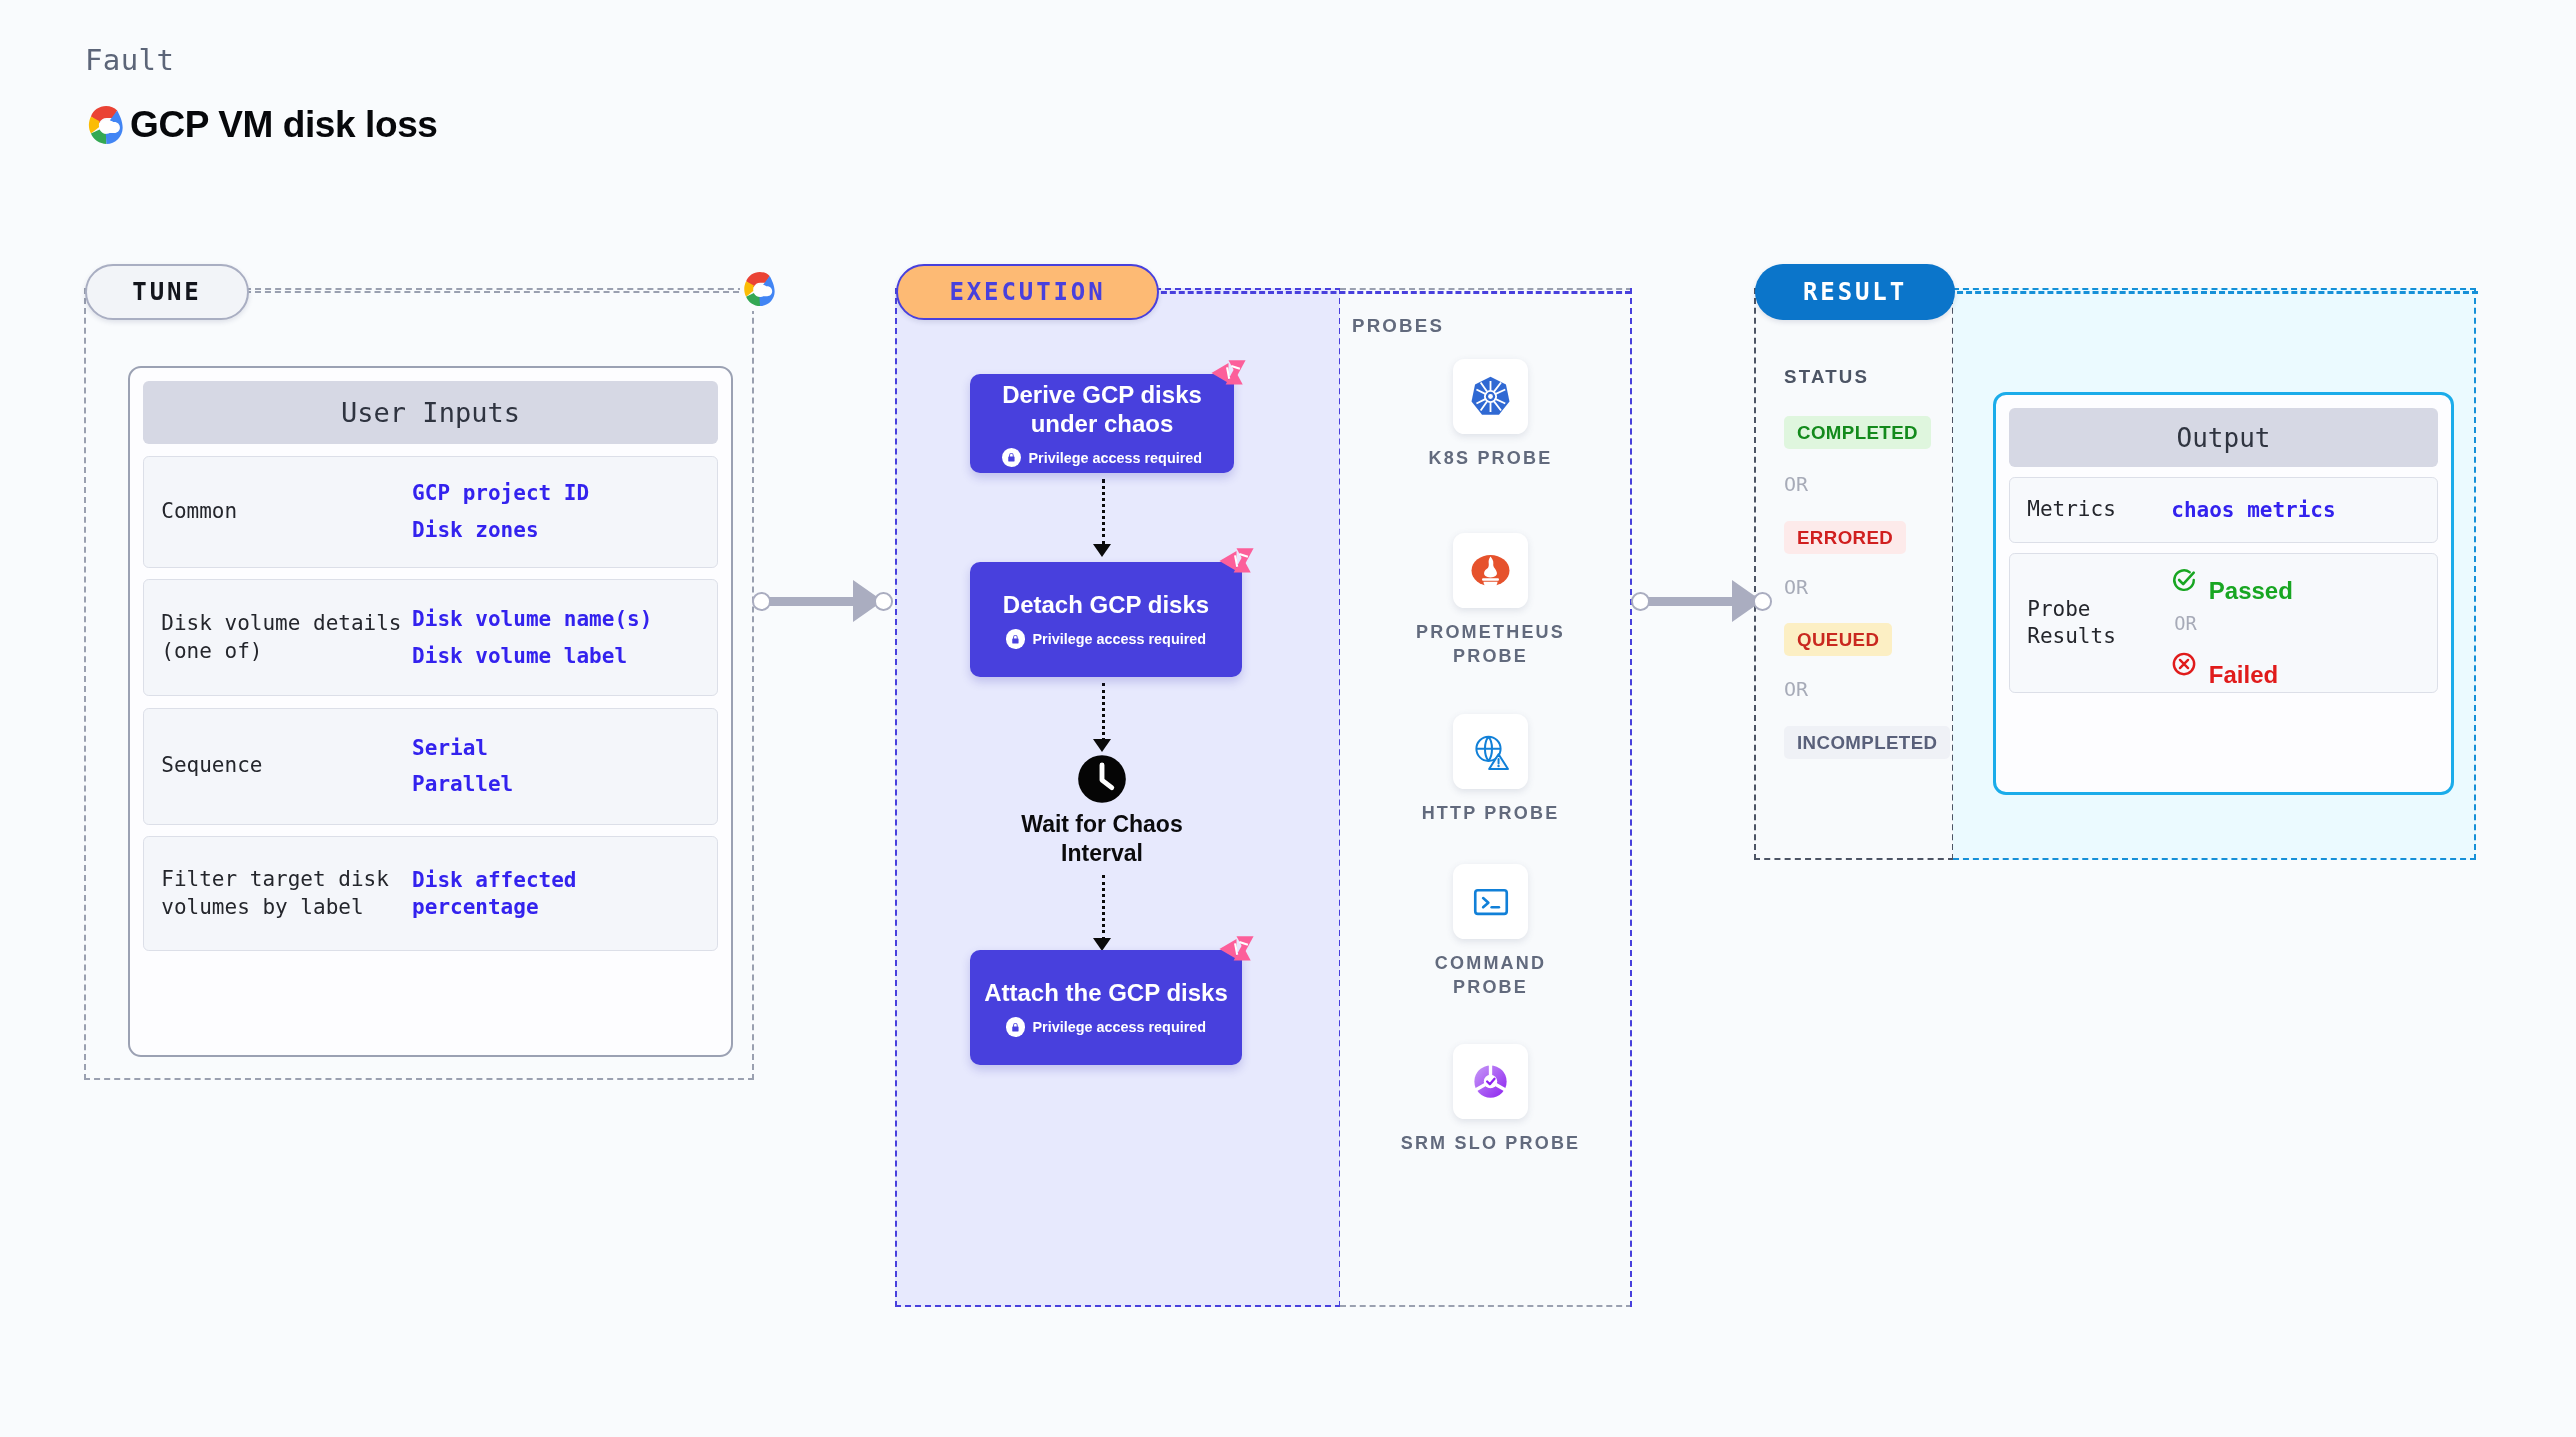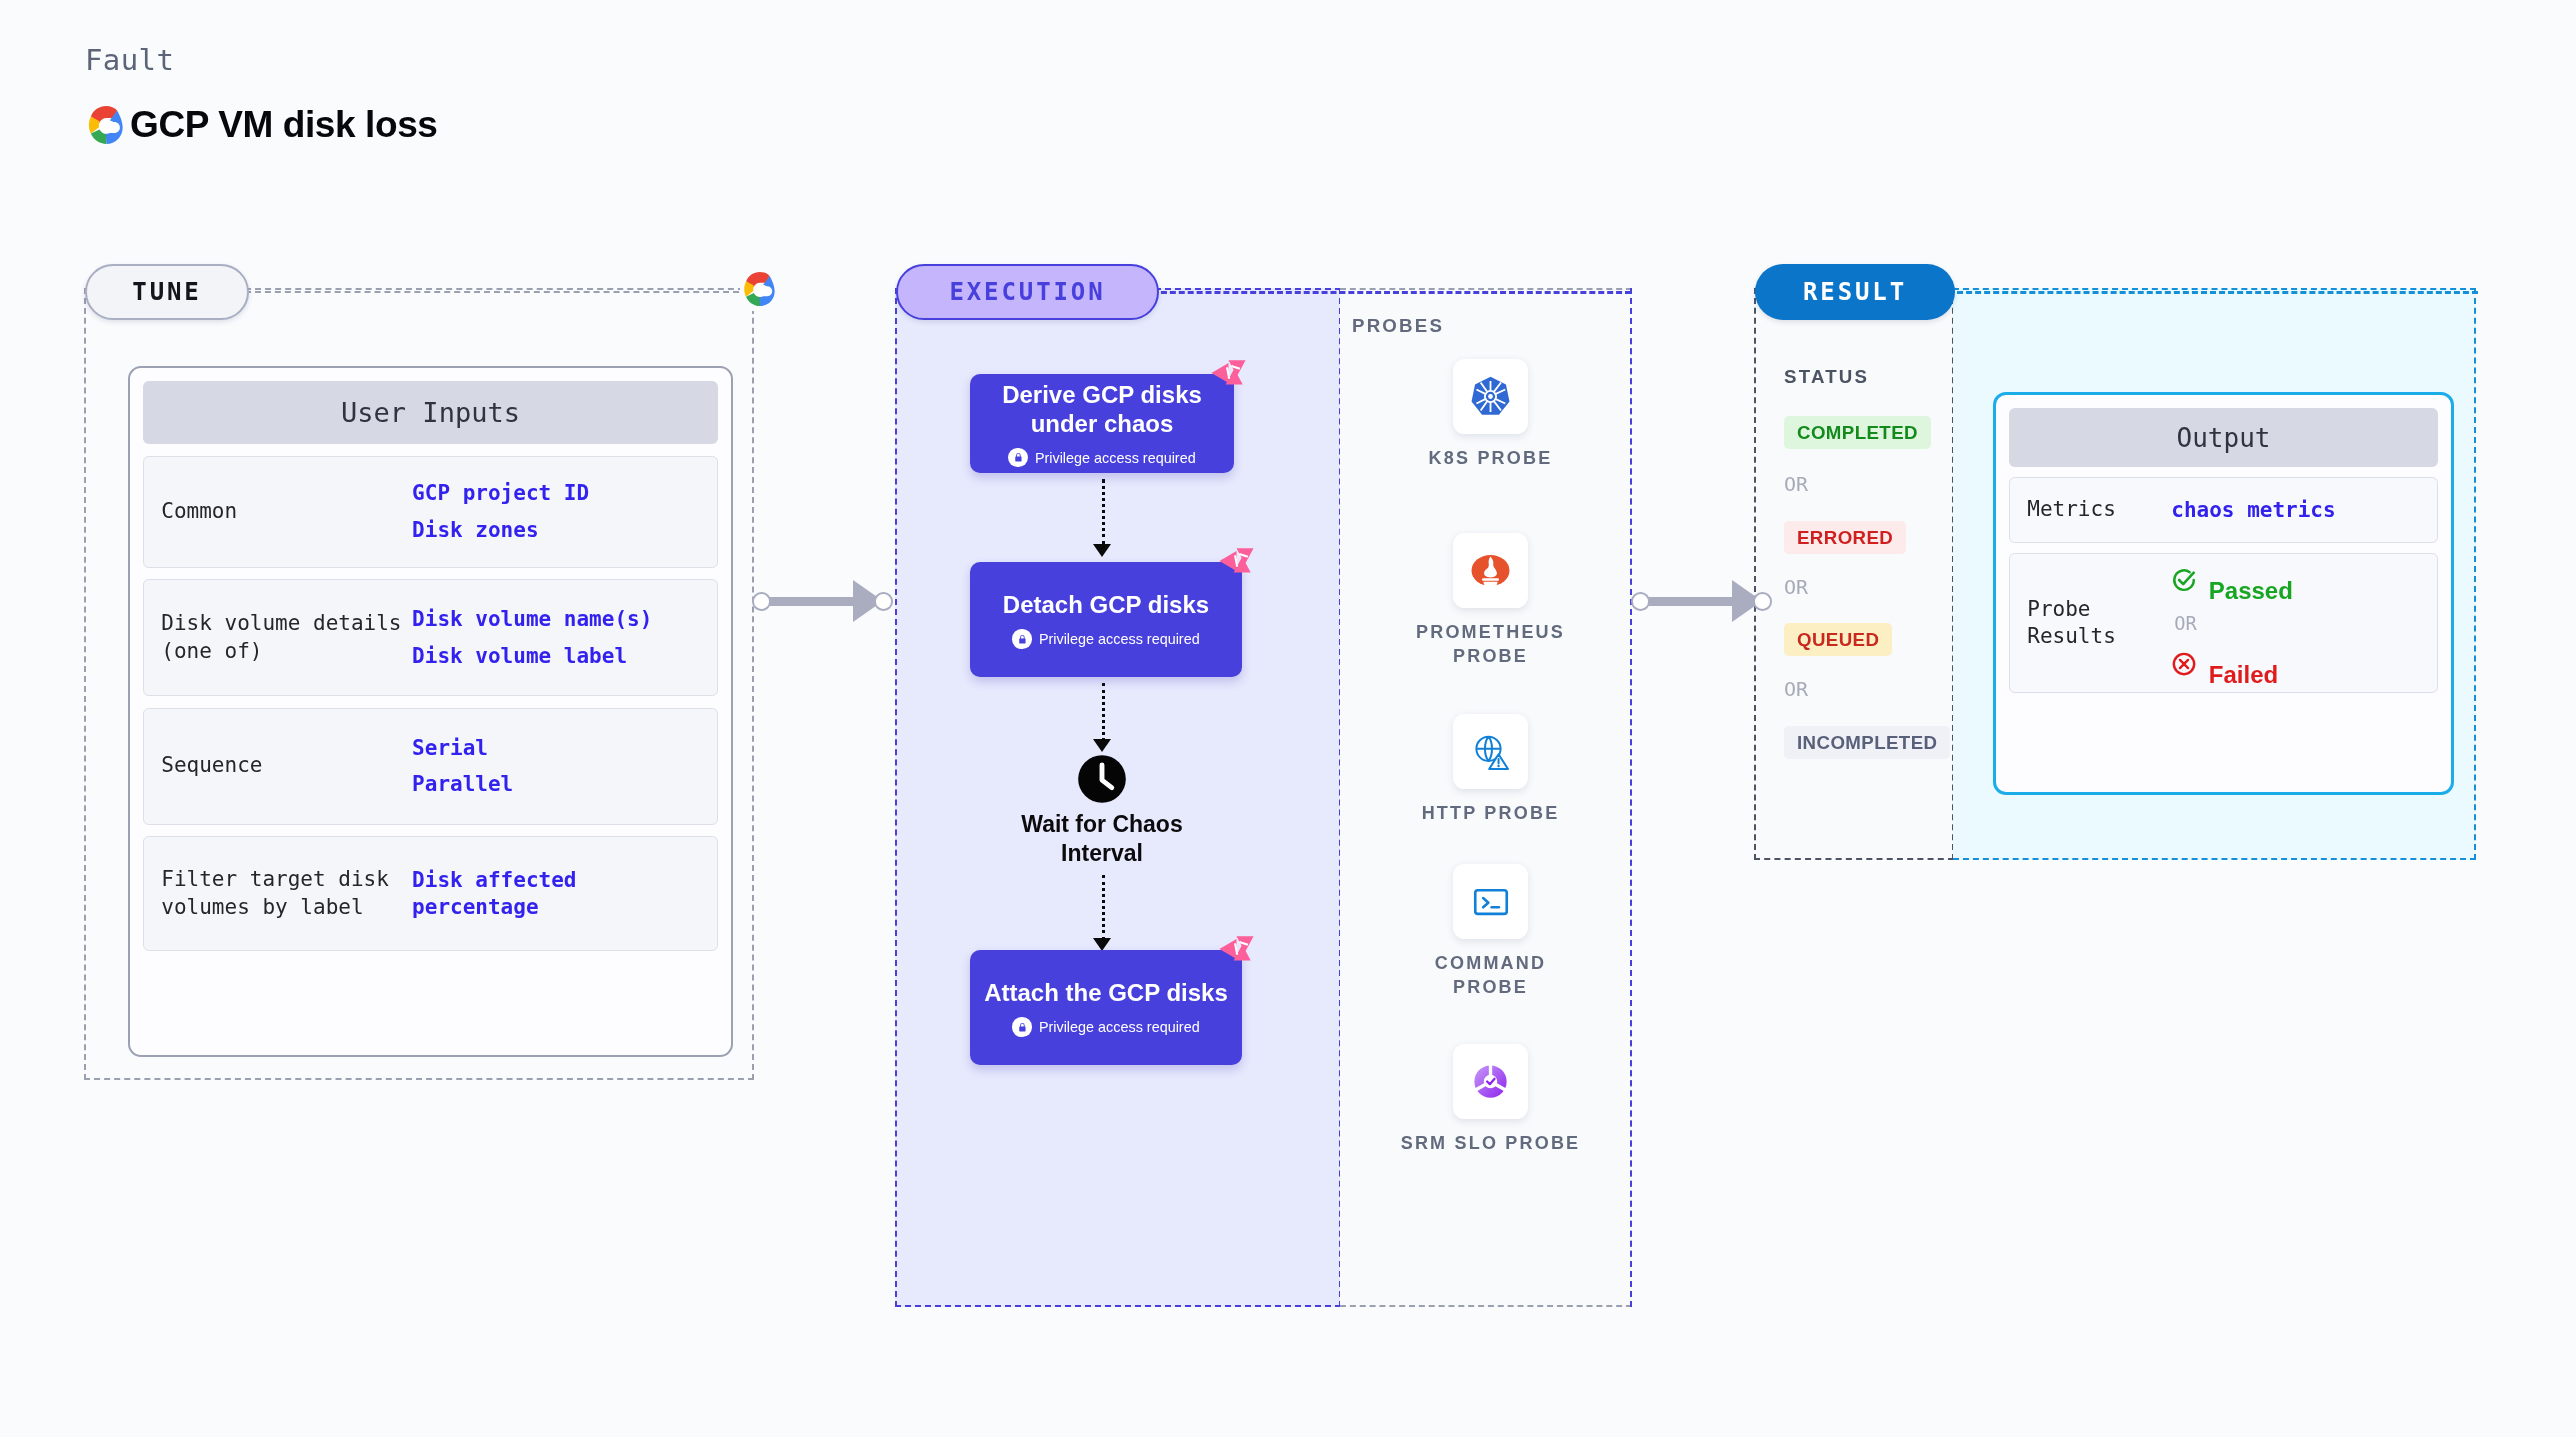--- a/index.html
+++ b/index.html
@@ -37,21 +37,21 @@
     font-weight: 700; letter-spacing: 2.9px; z-index: 6;
     box-shadow: 0 2.2px 5px rgba(40,50,90,.13);
   }
   .pill-tune {
     left: 85px; top: 264px; width: 164px; height: 56px;
     background: #f2f4f8; border: 2.2px solid #a9aec2; color: #13151c;
     font-size: 24px;
   }
   .pill-exec {
     left: 896px; top: 264px; width: 263px; height: 56px;
-    background: #c4b5fd; border: 2.9px solid #4840dd; color: #4840dd;
+    background: #fdba74; border: 2.9px solid #4840dd; color: #4840dd;
     font-size: 24px;
   }
   .pill-result {
     left: 1755px; top: 264px; width: 200px; height: 56px;
     background: #0b75ca; border: none; color: #ffffff;
     font-size: 24px;
   }
 
   
   .region { position: absolute; }
@@ -155,21 +155,21 @@
 
   
   .exec-box {
     position: absolute; background: #4840dd; border-radius: 10px;
     box-shadow: 0 4.3px 10px rgba(60,55,180,.22);
     display: flex; flex-direction: column; align-items: center; justify-content: center;
     z-index: 4;
   }
   .exec-title { color:#ffffff; font-size:24px; font-weight:700; text-align:center; line-height:1.22; }
   .exec-sub { display:flex; align-items:center; gap:7.2px; margin-top:10px; }
-  .exec-sub-text { color:#ffffff; font-size:14.4px; font-weight:400; }
+  .exec-sub-text { color:#ffffff; font-size:14.4px; font-weight:700; }
   .lock-badge {
     width: 19.4px; height: 19.4px; border-radius: 50%; background:#ffffff;
     display:flex; align-items:center; justify-content:center;
   }
   .ribbon { position:absolute; top:-17.3px; right:-13px; z-index: 5; }
 
   .exec-b1 { left: 970px; top: 374px; width: 264px; height: 99px; }
   .exec-b2 { left: 970px; top: 562px; width: 272px; height: 115px; }
   .exec-b3 { left: 970px; top: 950px; width: 272px; height: 115px; }
 

